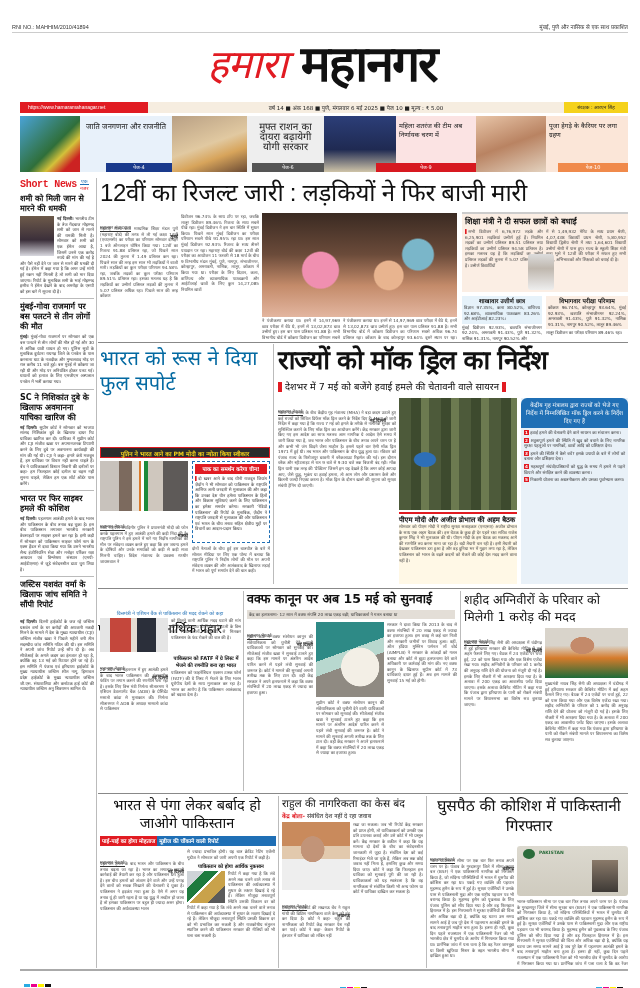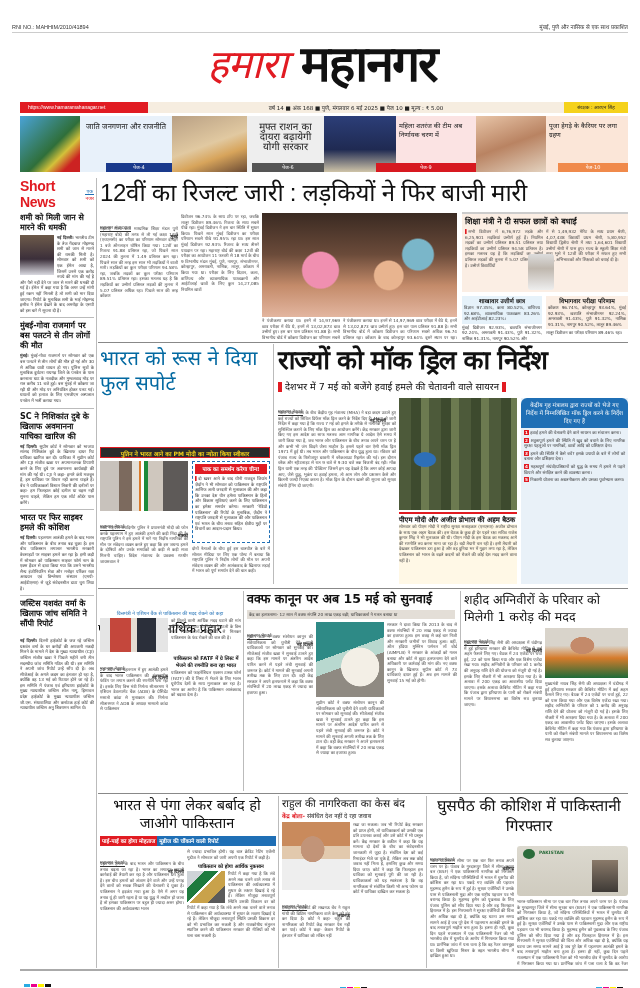--- a/index.html
+++ b/index.html
@@ -52,21 +52,21 @@
   </div>
   <div style="position:relative;flex:1;display:flex;background:#fbe6d8">
     <div style="width:70px;height:100%;background:linear-gradient(160deg,#e8c5a8,#b98362 50%,#e3d2bf)"></div>
     <div style="flex:1;font-size:6.5px;padding:6px 3px 0;line-height:9px;color:#222">पूजा हेगड़े के कैरियर पर लगा ग्रहण</div>
     <div class="pagetag" style="width:70px;background:#f08a4b">पेज-10</div>
   </div>
 </div>
 
 <div class="abs" style="left:20px;top:178px;width:74px;height:790px;overflow:hidden">
   <div style="display:flex;align-items:center;gap:3px;margin-bottom:3px">
-    <span style="color:#e11b22;font-weight:bold;font-size:14px;font-family:Liberation Sans, sans-serif;letter-spacing:-0.3px">Short News</span>
+    <span style="color:#e11b22;font-weight:bold;font-size:10px;font-family:Liberation Mono, monospace;letter-spacing:-0.3px">Short News</span>
     <span style="display:flex;flex-direction:column;font-size:5px;line-height:6px;text-align:center">
       <span style="color:#1f6fb5">एक</span>
       <span style="color:#e11b22;border-top:1px solid #1f6fb5">नजर</span>
     </span>
   </div>
 
   <div style="margin-bottom:4px">
     <div style="font-size:8px;font-weight:bold;line-height:10px;margin-bottom:2px">शमी को मिली जान से मारने की धमकी</div>
     <div style="float:left;width:34px;height:40px;background:linear-gradient(180deg,#6d5a4a,#3b2f3a 60%,#d9d9e0);margin:0 3px 2px 0"></div>
     <div class="small"><b>नई दिल्ली।</b> <span>भारतीय टीम के तेज गेंदबाज मोहम्मद शमी को जान से मारने की धमकी मिली है। सोमवार को शमी को एक ईमेल आया है, जिसमें उनसे एक करोड़ रुपये की मांग की गई है और पैसे नहीं देने पर जान से मारने की धमकी दी गई है। ईमेल में कहा गया है कि अगर उन्हें मांगी हुई रकम नहीं मिलती है तो शमी को मार दिया जाएगा। रिपोर्ट के मुताबिक शमी के भाई मोहम्मद हसीब ने ईमेल देखने के बाद अमरोहा के एसपी को इस बारे में सूचना दी है।</span></div>

